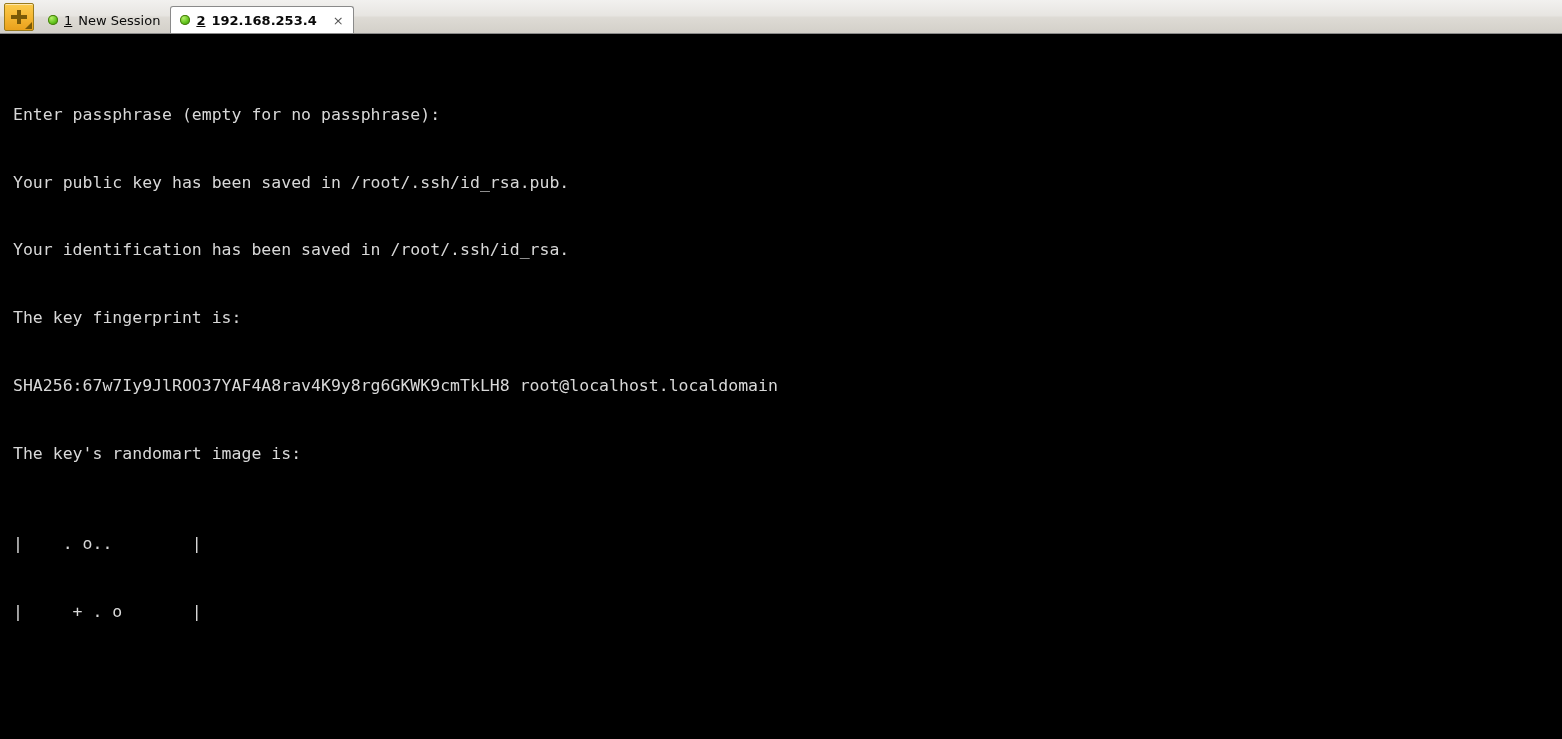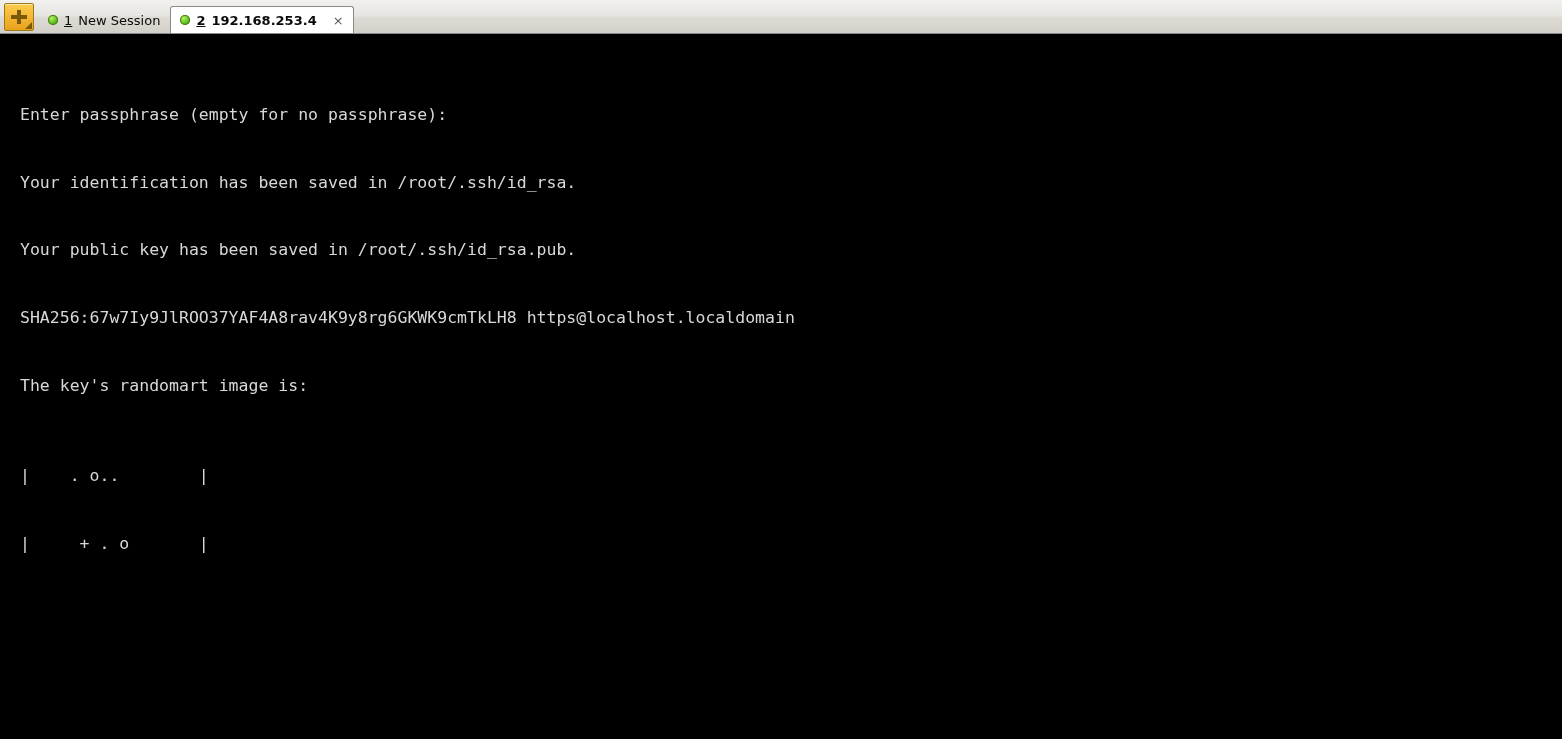--- a/index.html
+++ b/index.html
@@ -97,21 +97,21 @@
   }
 
   
   #terminal {
     background: #000000;
     color: #d8d8d8;
     font-family: "DejaVu Sans Mono", "Liberation Mono", monospace;
     font-size: 16.5px;
     line-height: 22.6px;
     letter-spacing: 0px;
-    padding: 2px 0 0 20px;
+    padding: 2px 0 0 13px;
     height: 705px;
     box-sizing: border-box;
     position: relative;
     overflow: hidden;
     white-space: pre;
   }
   #terminal .row { white-space: pre; height: 22.6px; }
 
   #watermark {
     position: absolute;
@@ -148,23 +148,24 @@
     <span class="tabnum">2</span>
     <span>192.168.253.4</span>
     <span class="closer">×</span>
   </div>
 
 </div>
 
 <div id="terminal" style="background: rgb(0, 0, 0); color: rgb(216, 216, 216);">
 
   <div class="row">Enter passphrase (empty for no passphrase):</div>
+  <div class="row">Your public key has been saved in /root/.ssh/id_rsa.pub.</div>
   <div class="row">Your identification has been saved in /root/.ssh/id_rsa.</div>
-  <div class="row">Your public key has been saved in /root/.ssh/id_rsa.pub.</div>
-  <div class="row">SHA256:67w7Iy9JlROO37YAF4A8rav4K9y8rg6GKWK9cmTkLH8 https@localhost.localdomain</div>
+  <div class="row">The key fingerprint is:</div>
+  <div class="row">SHA256:67w7Iy9JlROO37YAF4A8rav4K9y8rg6GKWK9cmTkLH8 root@localhost.localdomain</div>
   <div class="row">The key's randomart image is:</div>
 
   <div class="row">|    . o..        |</div>
   <div class="row">|     + . o       |</div>
   
   
   
   
   
   

